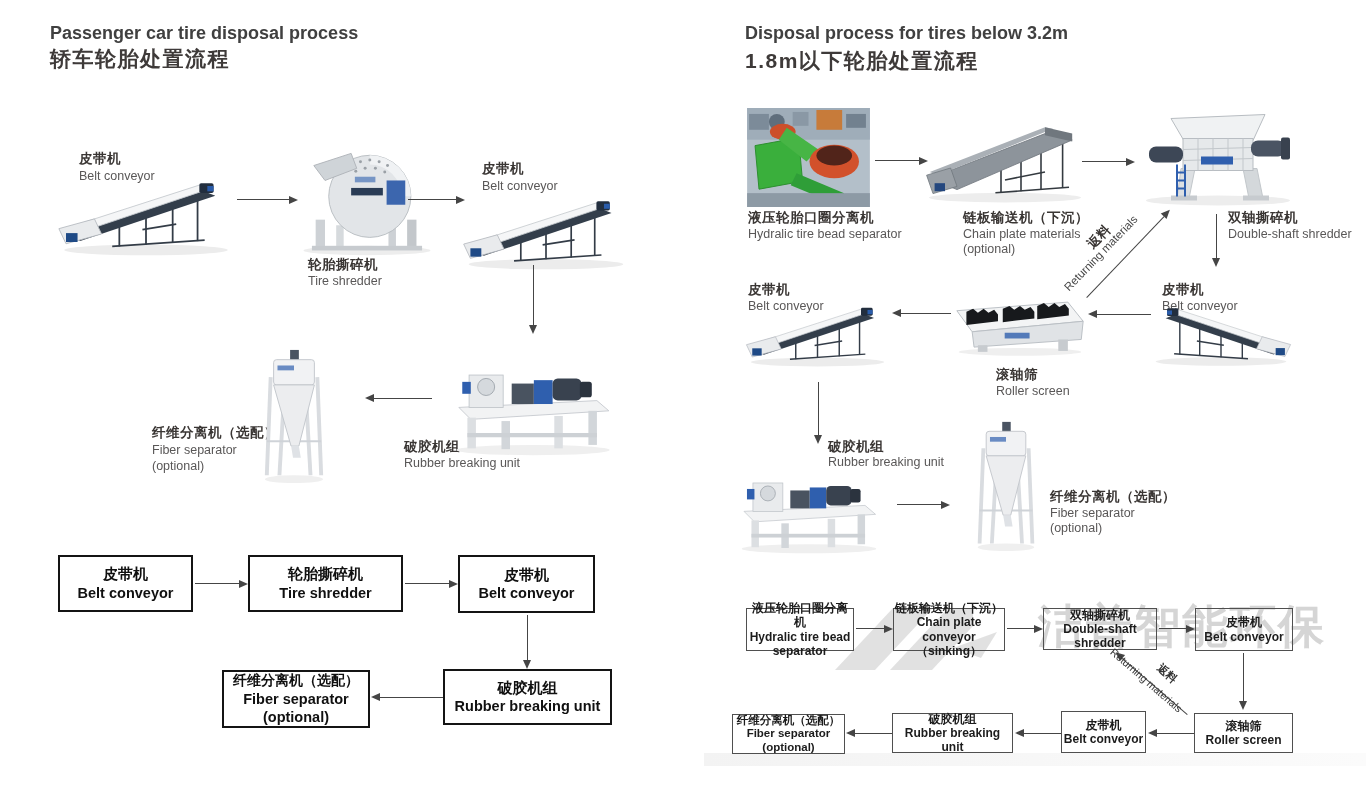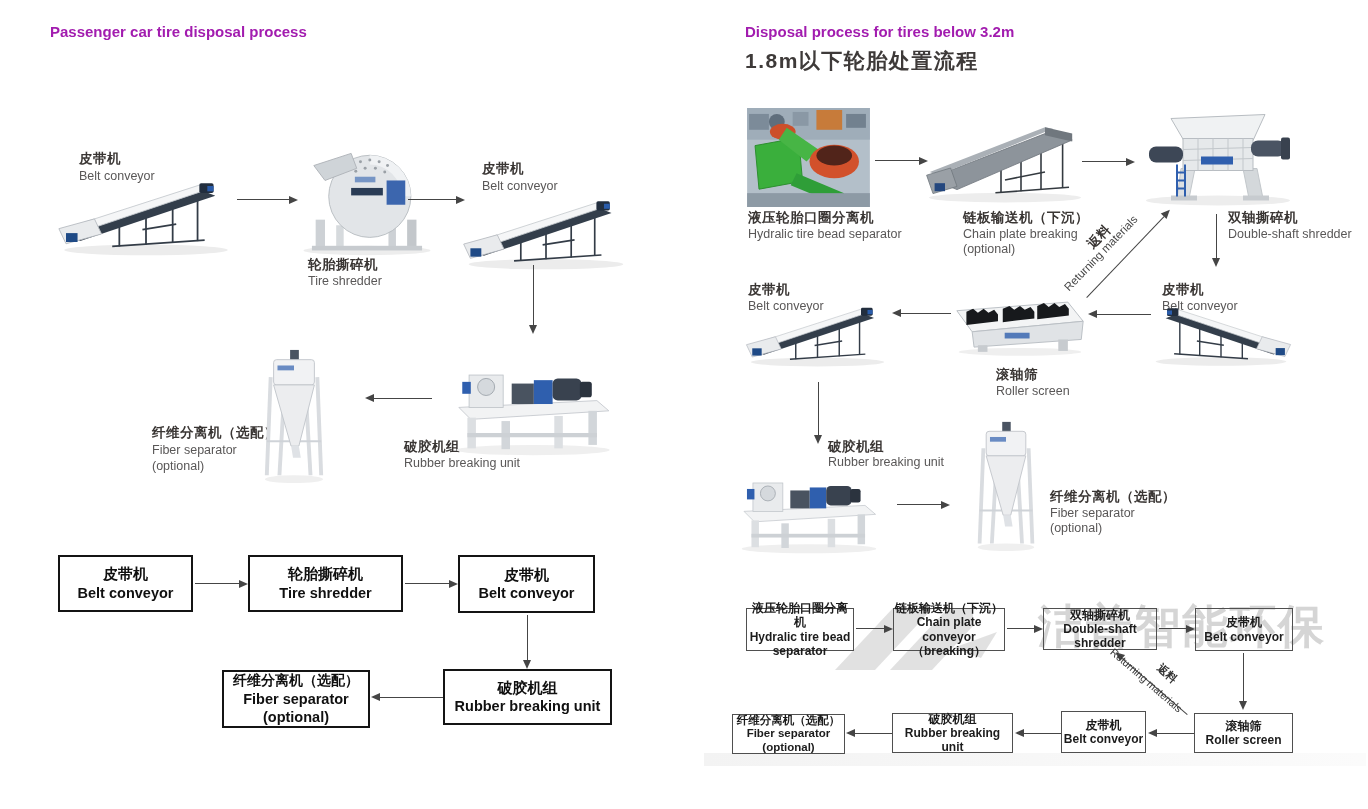--- a/index.html
+++ b/index.html
@@ -1,19 +1,19 @@
 <!DOCTYPE html>
 <html><head>
 <meta charset="utf-8">
 <style>
   html,body{margin:0;padding:0;background:#fff;}
   #canvas{position:relative;width:1368px;height:809px;background:#ffffff;overflow:hidden;
           font-family:"Liberation Sans","DejaVu Sans",sans-serif;}
   
-  .t-en{position:absolute;font-size:15px;font-weight:700;color:#a21caf;white-space:nowrap;}
+  .t-en{position:absolute;font-size:18px;font-weight:700;color:#404040;white-space:nowrap;}
   .t-zh{position:absolute;font-size:21px;font-weight:700;color:#3e3a39;letter-spacing:1.5px;white-space:nowrap;}
   
   .lz{position:absolute;font-size:13.5px;font-weight:700;color:#3a3634;letter-spacing:.5px;white-space:nowrap;}
   .le{position:absolute;font-size:12.5px;color:#595757;white-space:nowrap;}
   
   .fbox{position:absolute;display:flex;flex-direction:column;justify-content:center;align-items:center;
         text-align:center;background:transparent;box-sizing:border-box;z-index:3;}
   .fbox.k{border:2px solid #141414;}
   .fbox.g{border:1.5px solid #4f4f4f;}
   .fbox.k .fz{font-size:15px;font-weight:700;color:#101010;line-height:1.25;}
@@ -97,20 +97,21 @@
         <rect x="12" y="28" width="10" height="14" fill="#2f5fae"></rect>
         <rect x="70" y="30" width="26" height="24" fill="#495360"></rect>
         <rect x="96" y="26" width="22" height="28" fill="#2f5fae"></rect>
         <rect x="118" y="24" width="34" height="26" rx="6" fill="#39424f"></rect>
         <rect x="150" y="28" width="14" height="18" rx="3" fill="#2b333e"></rect>
       </g>
     </defs>
   </svg>
 
   <div class="t-en" style="left:50px;top:23px;">Passenger car tire disposal process</div>
+  <div class="t-zh" style="left:50px;top:45px;">轿车轮胎处置流程</div>
 
   <div class="lz" style="left:79px;top:150px;">皮带机</div>
   <div class="le" style="left:79px;top:169px;">Belt conveyor</div>
   <svg class="ill" style="left:57px;top:178px;" width="178" height="80" viewBox="0 0 200 90">
       <use href="#sym-belt"></use>
     </svg>
 
   <div class="hl" style="left:237px;top:199px;width:52px;"></div>
   <div class="ah r" style="left:289px;top:195.5px;"></div>
 
@@ -235,21 +236,21 @@
       <line x1="88" y1="86" x2="180" y2="79"></line>
         <line x1="100" y1="70" x2="150" y2="60"></line>
     </g>
     <polygon points="6,68 150,12 184,20 40,82" fill="#8d949b" stroke="#6d747b"></polygon>
     <polygon points="6,60 150,4 160,6 16,64" fill="#aab0b6"></polygon>
     <polygon points="150,4 184,12 184,22 150,14" fill="#70777e"></polygon>
     <polygon points="2,64 32,55 40,78 10,87" fill="#9aa0a6" stroke="#70777e"></polygon>
     <rect x="12" y="74" width="13" height="10" fill="#24477e"></rect>
   </svg>
   <div class="lz" style="left:963px;top:209px;">链板输送机（下沉）</div>
-  <div class="le" style="left:963px;top:227px;">Chain plate breaking</div>
+  <div class="le" style="left:963px;top:227px;">Chain plate materials</div>
   <div class="le" style="left:963px;top:242px;">(optional)</div>
 
   <div class="hl" style="left:1082px;top:161px;width:44px;"></div>
   <div class="ah r" style="left:1126px;top:157.5px;"></div>
 
   <svg class="ill" style="left:1143px;top:105px;" width="150" height="103" viewBox="0 0 150 100">
     <ellipse cx="75" cy="94" rx="72" ry="5" fill="#ededed"></ellipse>
     <polygon points="38,62 52,62 46,92 34,92" fill="#dde0e3" stroke="#c2c7cb"></polygon>
     <polygon points="100,62 114,62 120,92 106,92" fill="#d4d8db" stroke="#c2c7cb"></polygon>
     <rect x="28" y="89" width="26" height="5" fill="#c7cbcf"></rect>
@@ -353,21 +354,21 @@
   <div class="soft-band"></div>
 
   <div class="fbox g" style="left:746px;top:608px;width:108px;height:43px;">
     <div class="fz">液压轮胎口圈分离机</div>
     <div class="fe" style="padding:0 2px;">Hydralic tire bead separator</div>
   </div>
   <div class="hl" style="left:856px;top:628px;width:28px;"></div>
   <div class="ah r" style="left:884px;top:624.5px;"></div>
   <div class="fbox g" style="left:893px;top:608px;width:112px;height:43px;">
     <div class="fz">链板输送机（下沉）</div>
-    <div class="fe" style="padding:0 2px;">Chain plate conveyor（breaking）</div>
+    <div class="fe" style="padding:0 2px;">Chain plate conveyor（sinking）</div>
   </div>
   <div class="hl" style="left:1007px;top:628px;width:27px;"></div>
   <div class="ah r" style="left:1034px;top:624.5px;"></div>
   <div class="fbox g" style="left:1043px;top:608px;width:114px;height:42px;">
     <div class="fz">双轴撕碎机</div>
     <div class="fe">Double-shaft shredder</div>
   </div>
   <div class="hl" style="left:1159px;top:628px;width:27px;"></div>
   <div class="ah r" style="left:1186px;top:624.5px;"></div>
   <div class="fbox g" style="left:1195px;top:608px;width:98px;height:43px;">

